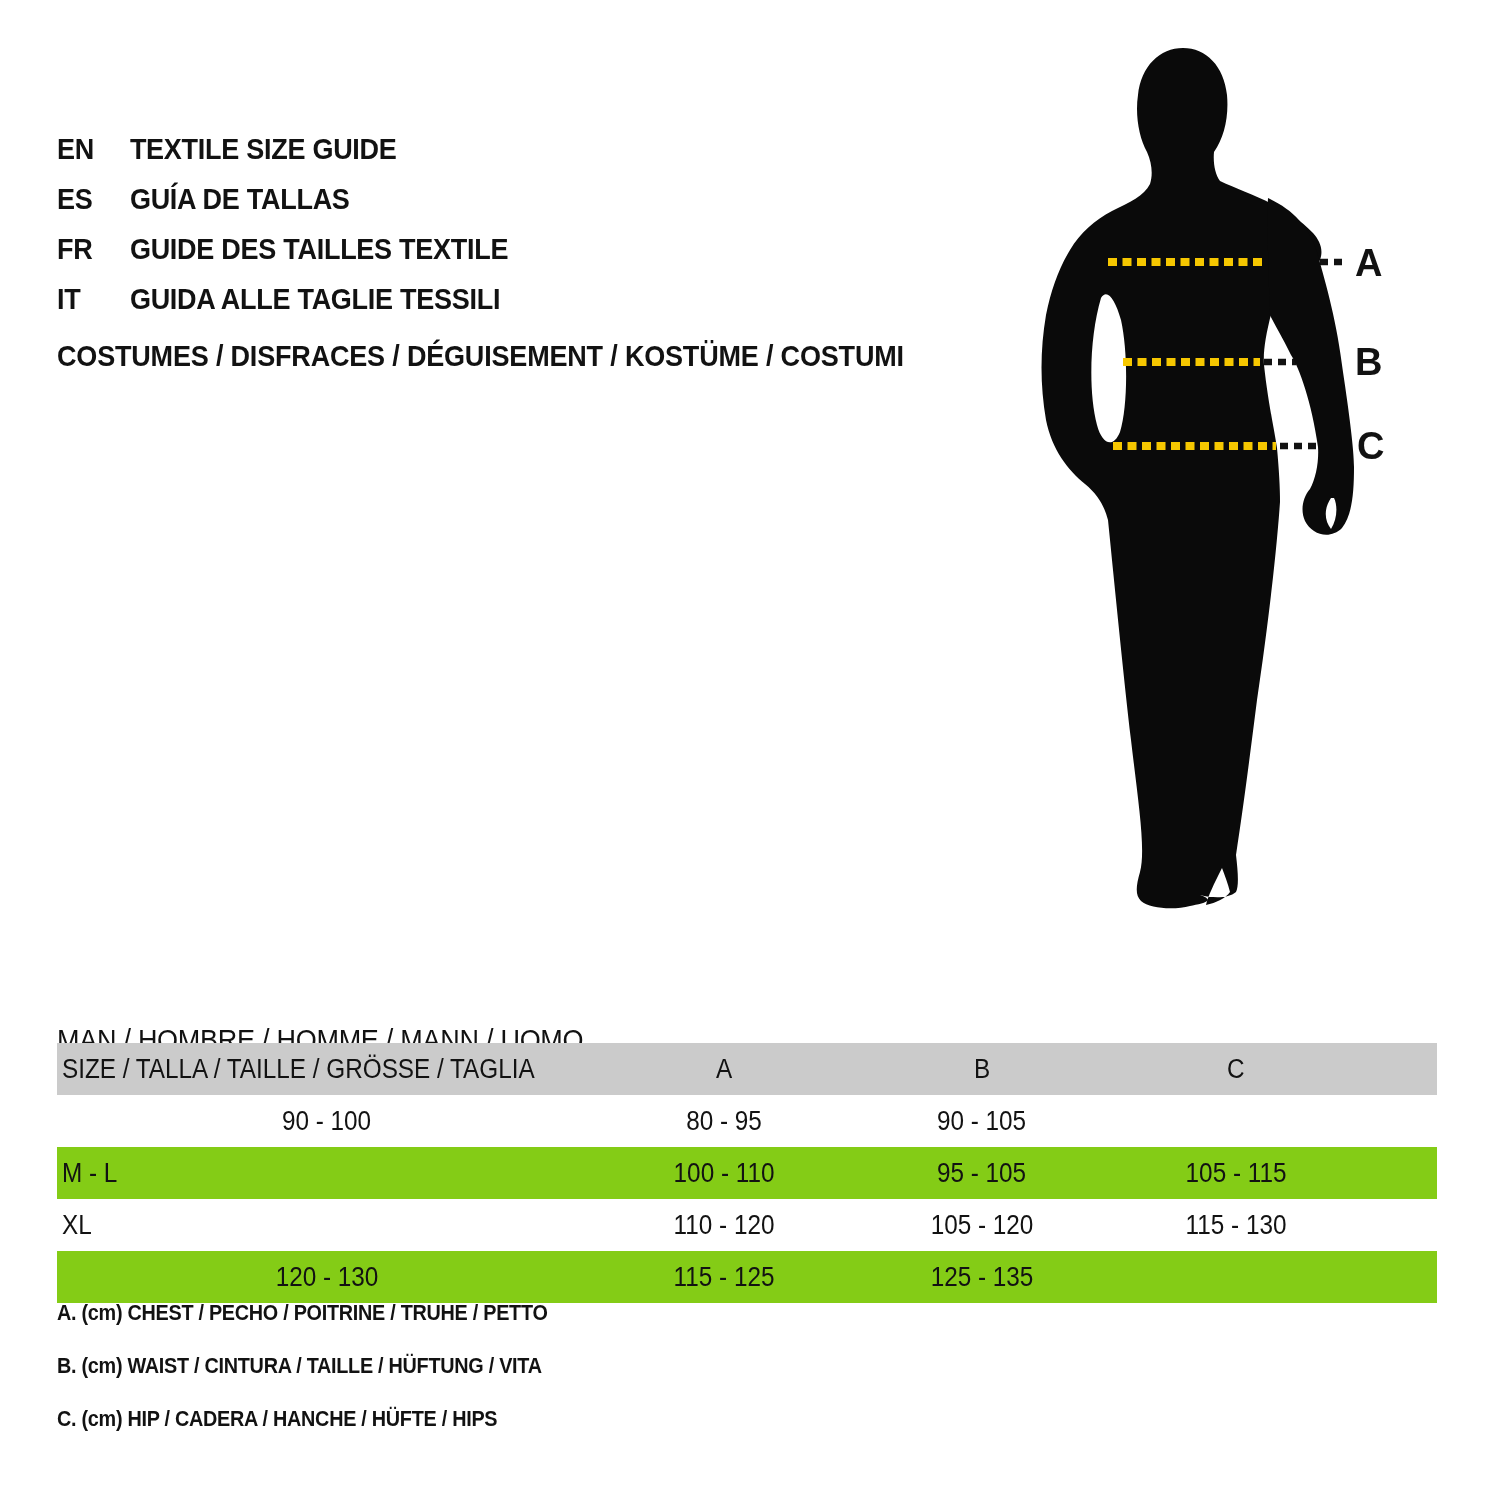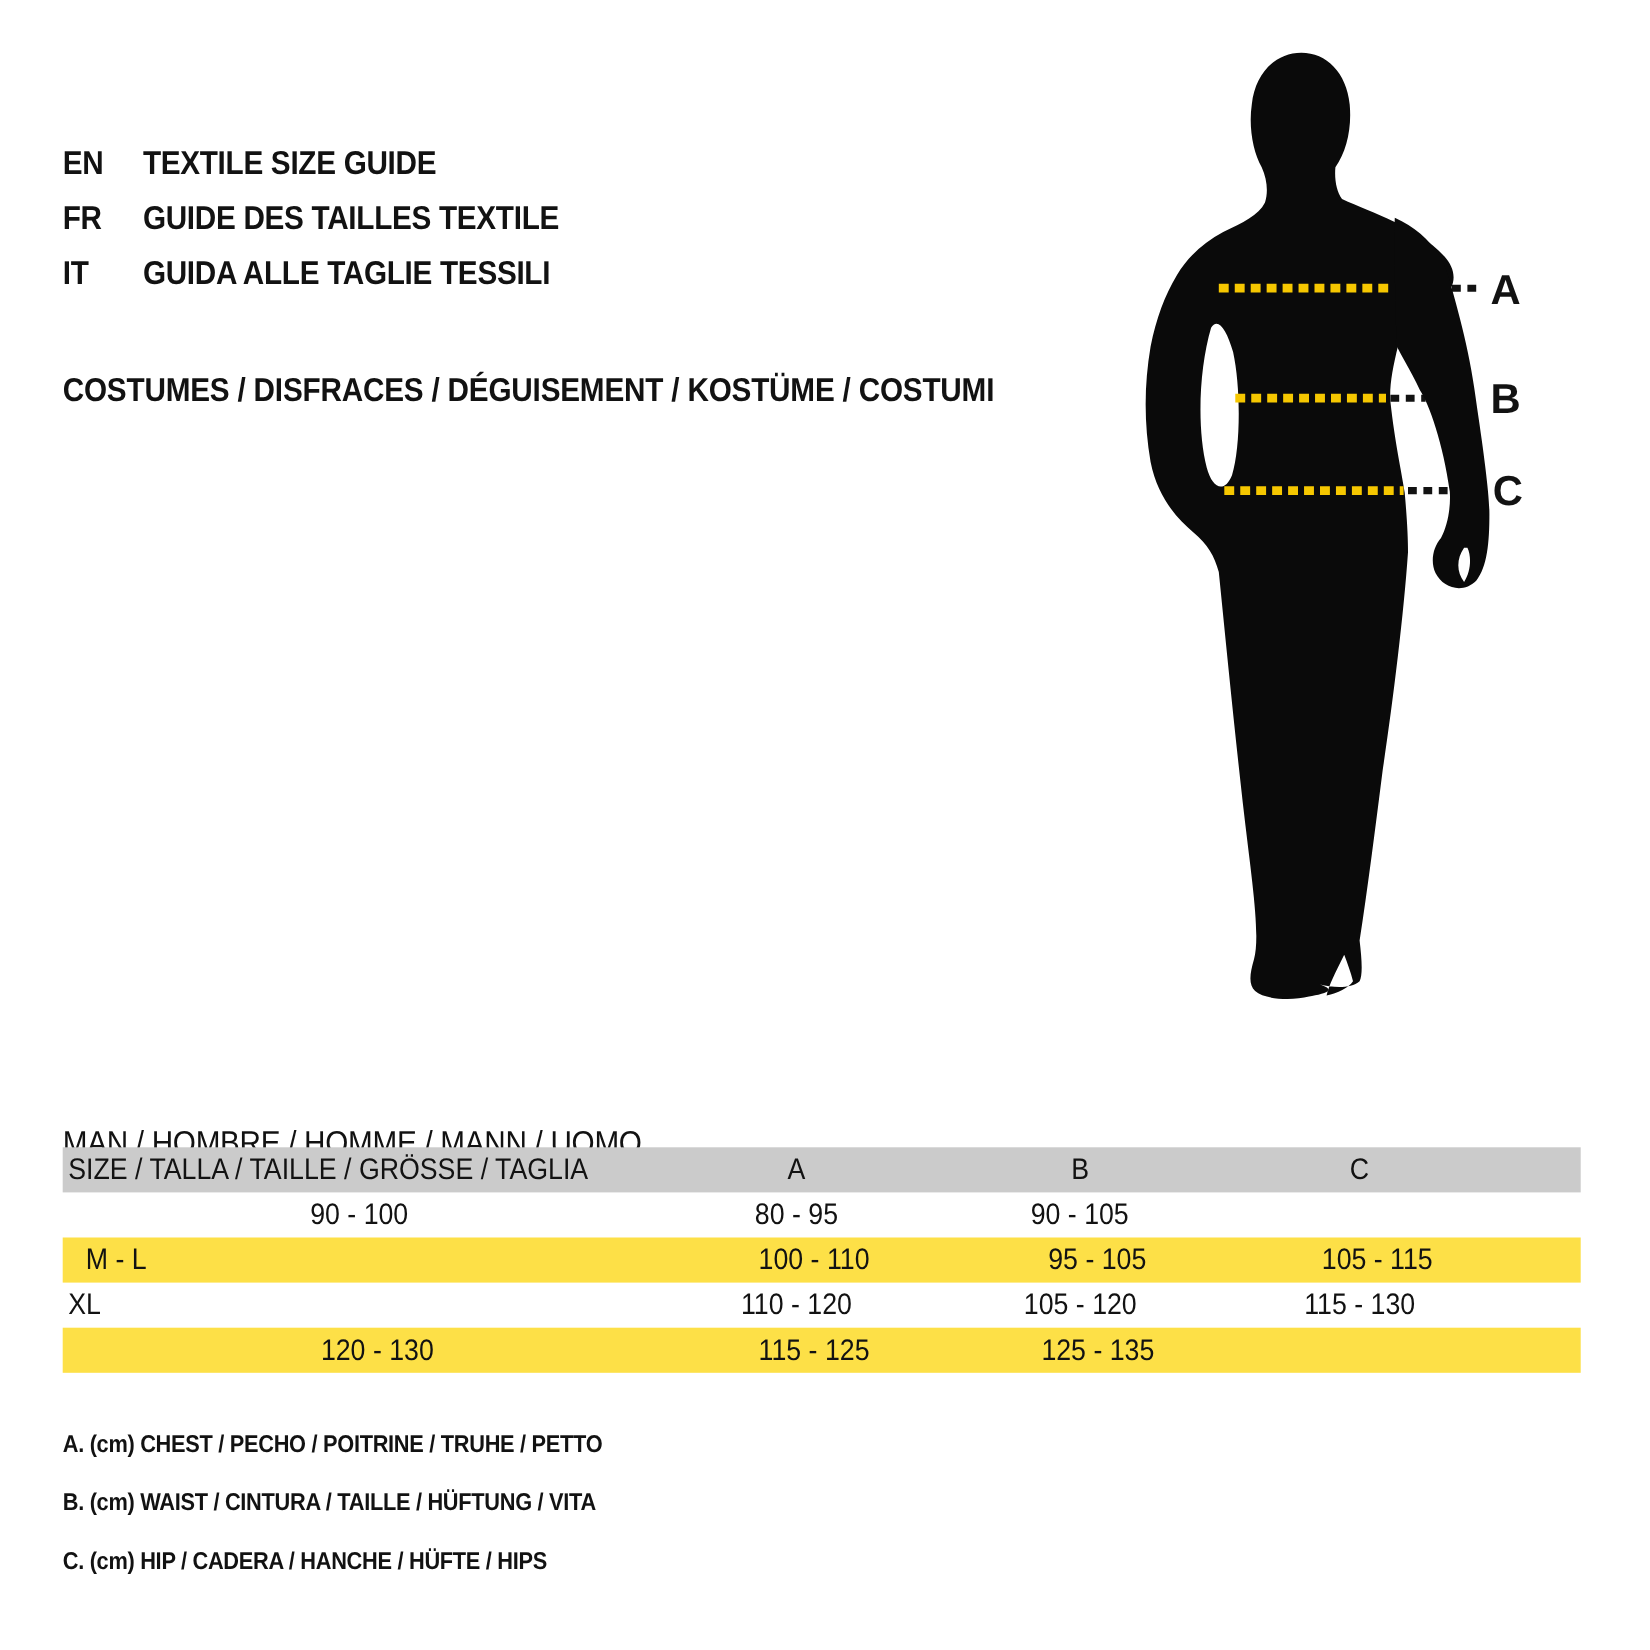--- a/index.html
+++ b/index.html
@@ -21,36 +21,37 @@
   .costumes{position:absolute;left:57px;top:339px;font-size:30px;font-weight:700;letter-spacing:-0.2px;}
 
   
   .figure-wrap{position:absolute;left:1000px;top:40px;width:440px;height:900px;}
 
   
   .section-title{position:absolute;left:57px;top:991px;font-size:30px;font-weight:500;letter-spacing:-0.3px;margin-top:32px;}
 
   
   .size-table{position:absolute;left:57px;top:1043px;width:1380px;font-size:27px;}
-  .t-row{display:grid;grid-template-columns:540px 254px 262px 246px 1fr;height:41px;align-items:center;}
+  .t-row{display:grid;grid-template-columns:540px 254px 262px 246px 1fr;height:52px;align-items:center;}
   .t-head{background:#cbcbcb;}
-  .t-stripe{background:#fde047;padding-left:16px;}
+  .t-stripe{background:#84cc16;}
   .t-label{padding-left:5px;text-align:left;}
   .t-val{text-align:center;}
   .t-head .t-label{font-weight:500;}
 
   
   .notes{position:absolute;left:57px;top:1286px;font-size:22px;font-weight:600;letter-spacing:-0.3px;}
   .note-row{height:53px;line-height:53px;}
 </style>
 </head>
 <body>
 
 <div class="lang-list">
   <div class="lang-row"><span class="cond"><span class="lang-code">EN</span><span>TEXTILE SIZE GUIDE</span></span></div>
+  <div class="lang-row"><span class="cond"><span class="lang-code">ES</span><span>GUÍA DE TALLAS</span></span></div>
   <div class="lang-row"><span class="cond"><span class="lang-code">FR</span><span>GUIDE DES TAILLES TEXTILE</span></span></div>
   <div class="lang-row"><span class="cond"><span class="lang-code">IT</span><span>GUIDA ALLE TAGLIE TESSILI</span></span></div>
 </div>
 
 <div class="costumes"><span class="cond">COSTUMES / DISFRACES / DÉGUISEMENT / KOSTÜME / COSTUMI</span></div>
 
 <div class="figure-wrap">
   <svg width="440" height="900" viewBox="1000 40 440 900" xmlns="http://www.w3.org/2000/svg">
 
     <path fill="#0a0a0a" fill-rule="evenodd" d="

